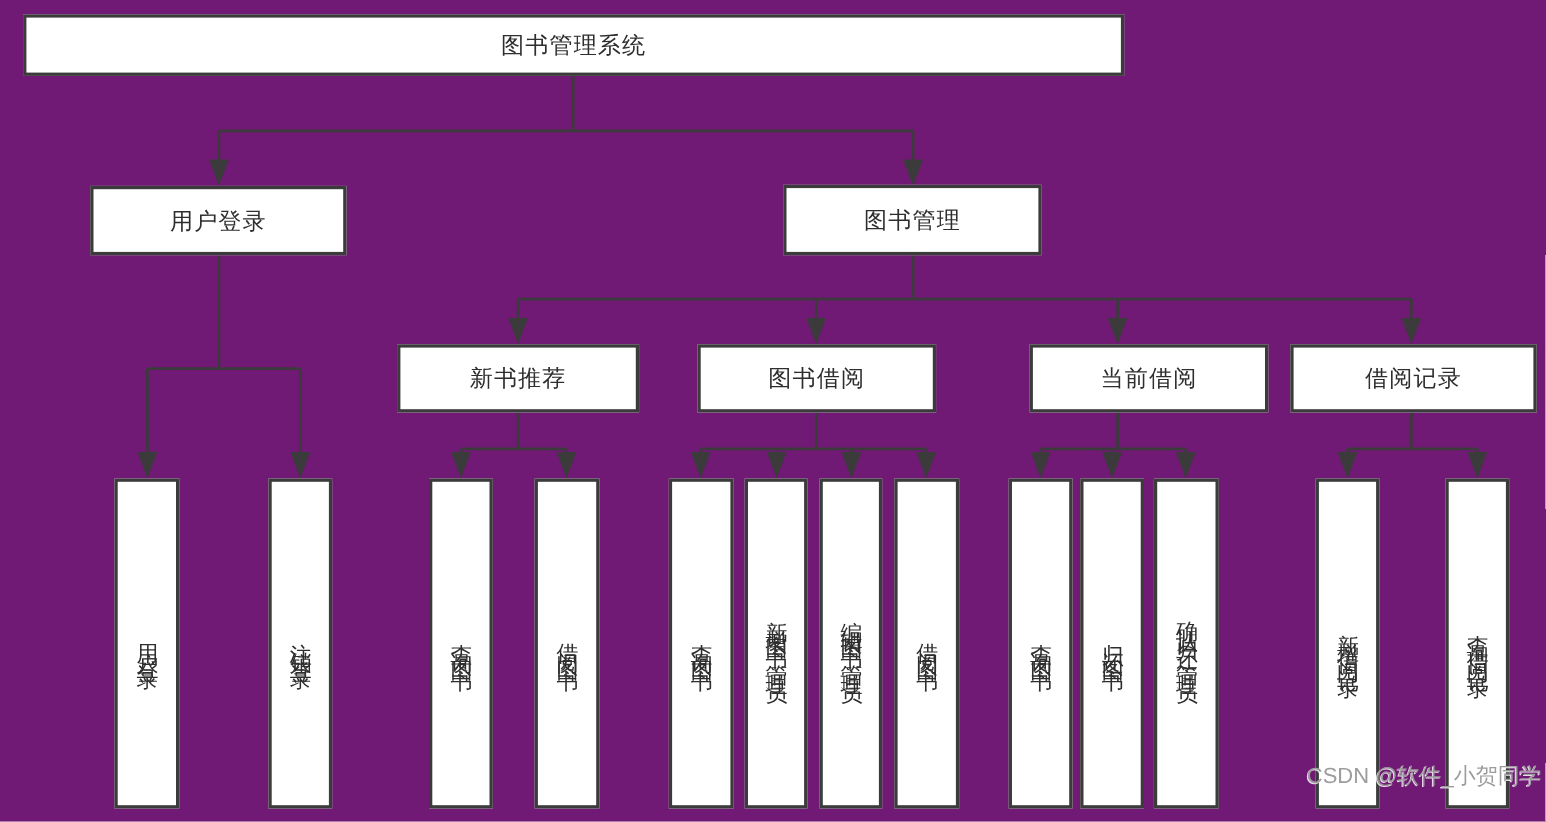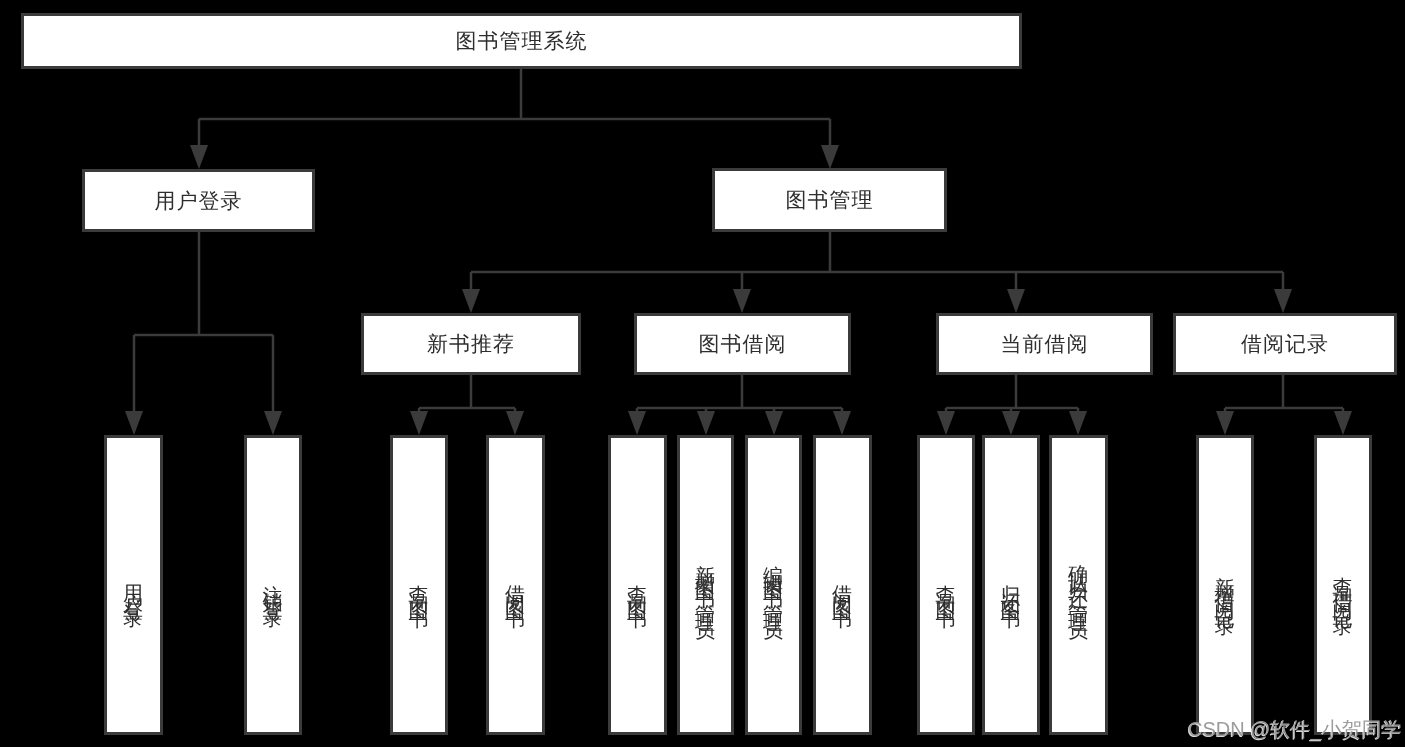--- a/index.html
+++ b/index.html
@@ -5,21 +5,21 @@
   html, body {
     margin: 0;
     padding: 0;
     background: #ffffff;
     font-family: "Liberation Sans", "DejaVu Sans", sans-serif;
   }
   .canvas {
     position: relative;
     width: 1405px;
     height: 747px;
-    background: #000000;
+    background: #701a75;
     overflow: hidden;
   }
   .connectors {
     position: absolute;
     left: 0;
     top: 0;
     width: 1405px;
     height: 747px;
   }
   .node {
@@ -42,21 +42,21 @@
     height: 300px;
     writing-mode: vertical-rl;
     text-orientation: mixed;
     font-size: 20px;
     letter-spacing: 8px;
     line-height: 1;
   }
   .watermark {
     position: absolute;
     left: 1188px;
-    top: 716px;
+    top: 692px;
     font-size: 20px;
     color: #9c9c9c;
     white-space: nowrap;
     text-shadow: -1px 1px 0 rgba(255,255,255,0.85);
     z-index: 5;
   }
 </style>
 </head>
 <body>
 

